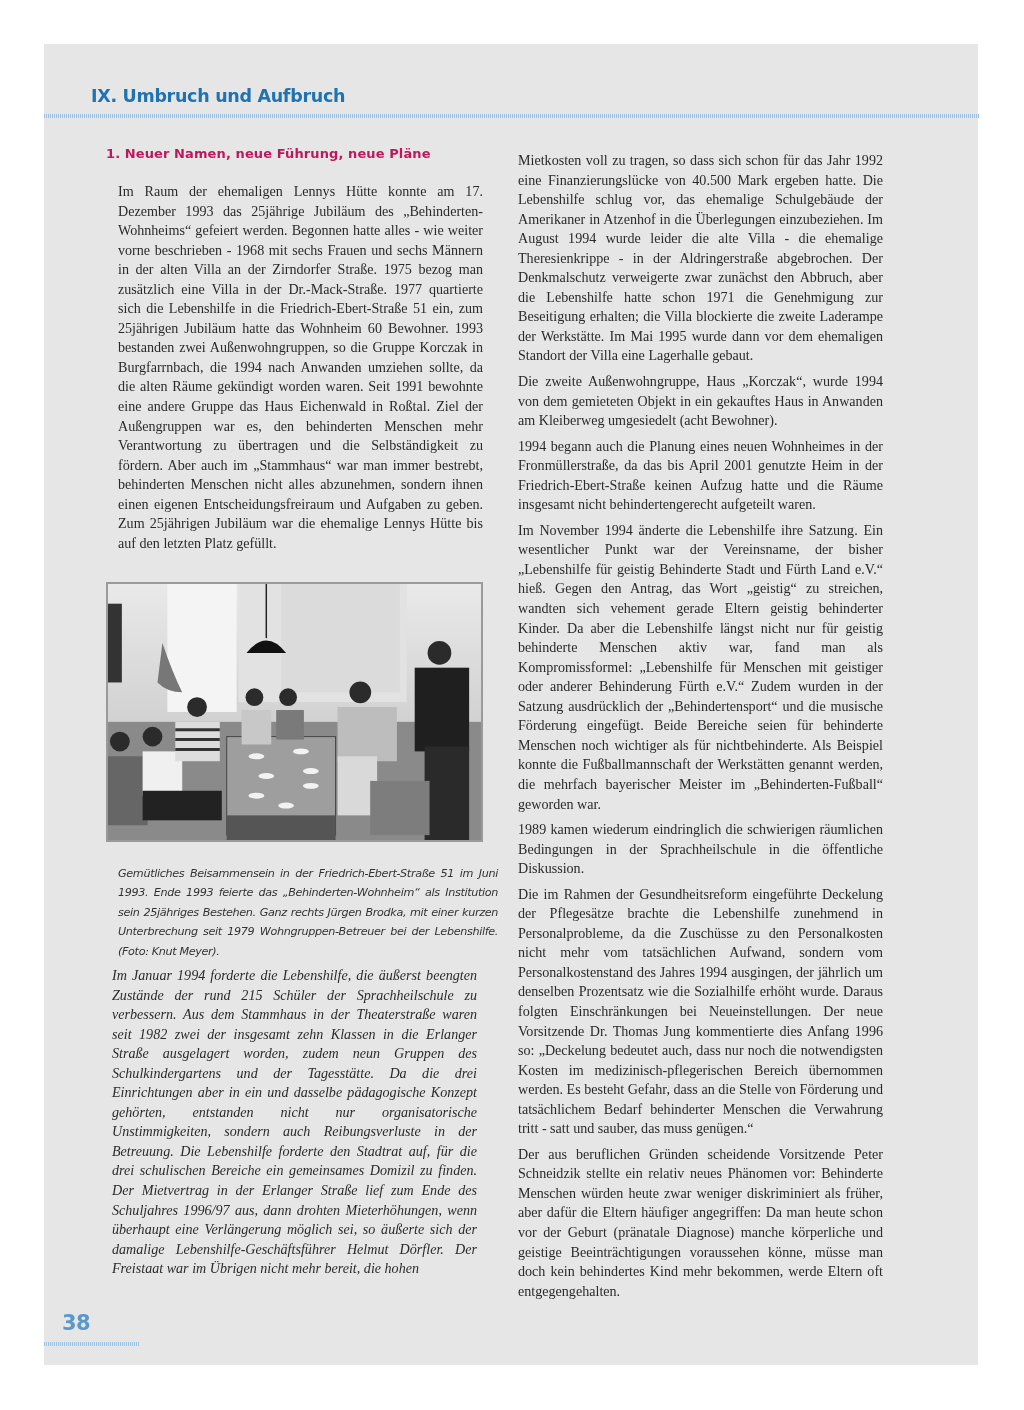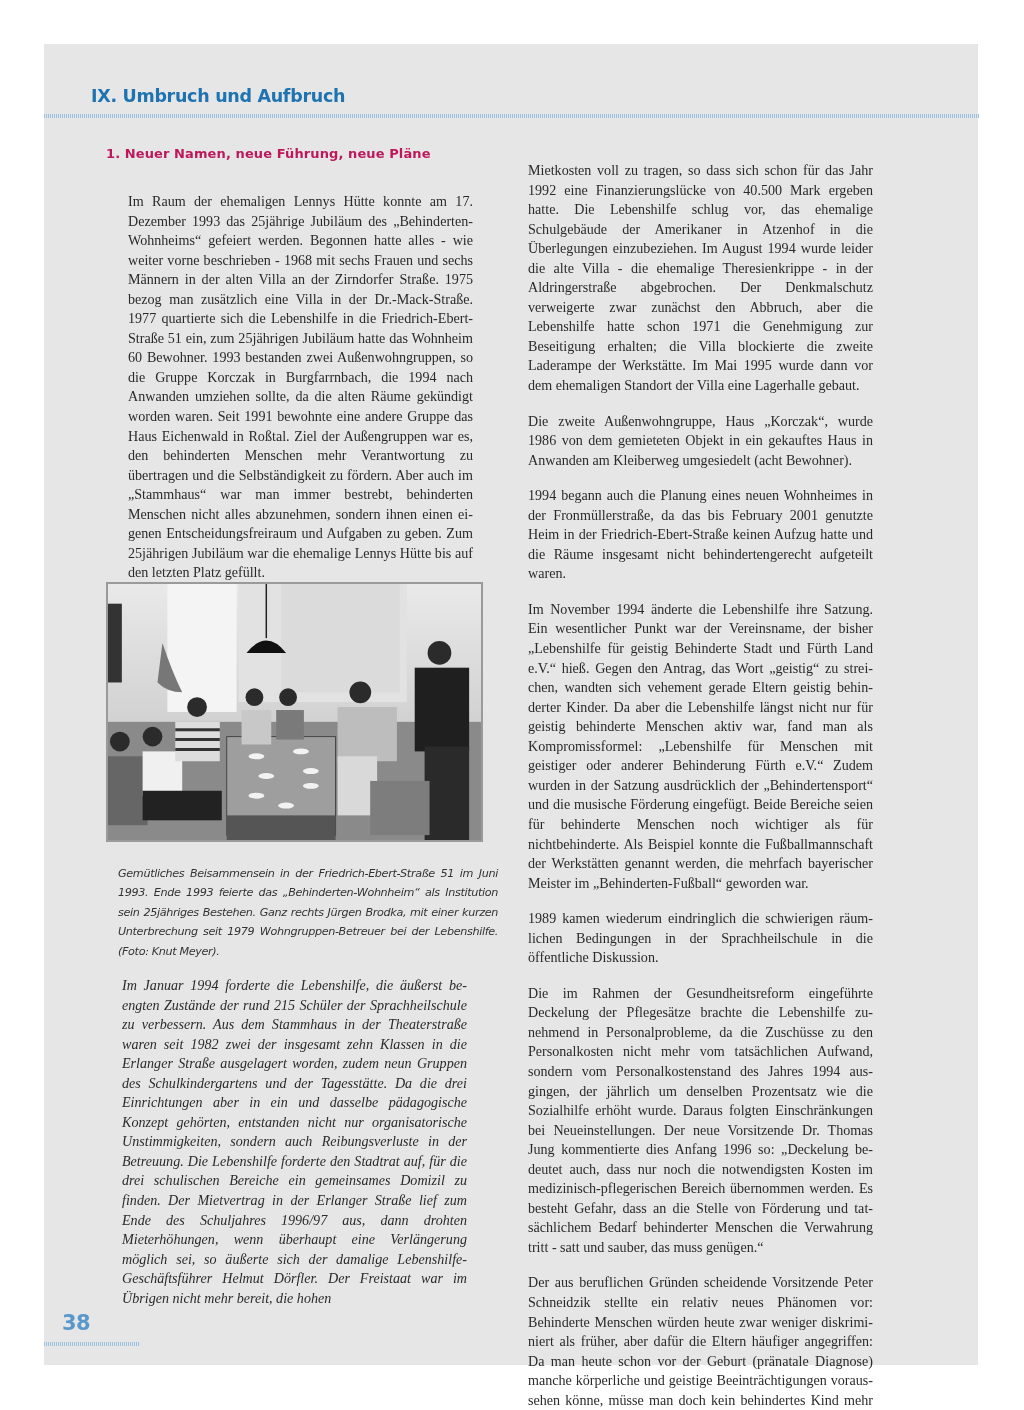--- a/index.html
+++ b/index.html
@@ -26,21 +26,21 @@
   .section-title {
     position: absolute; left: 106px; top: 146px; margin: 0;
     font-family: "DejaVu Sans", "Liberation Sans", sans-serif;
     font-weight: bold; font-size: 13px; color: #be185d; letter-spacing: 0.1px;
   }
   .col {
     position: absolute; width: 377px;
     font-size: 14.1px; line-height: 19.55px; color: #2a2a2a;
     text-align: justify; hyphens: manual;
   }
-  .col p { margin: 16px; }
+  .col p { margin: 6px; }
   .col.left-top { left: 112px; top: 176px; }
   .col.left-bottom { left: 106px; top: 960px; font-style: italic; }
   .col.right { left: 512px; top: 145px; }
   .photo {
     position: absolute; left: 106px; top: 582px; width: 377px; height: 260px;
     border: 2px solid #9a9a9a; box-sizing: border-box; overflow: hidden;
     background: #cfcfcf;
   }
   .photo svg { display: block; width: 100%; height: 100%; }
   .caption {
@@ -126,22 +126,22 @@
 </div>
 
 <p class="caption">Gemütliches Beisammensein in der Friedrich-Ebert-Straße 51 im Juni 1993. Ende 1993 feierte das „Behinderten-Wohnheim“ als Institution sein 25jähriges Bestehen. Ganz rechts Jürgen Brodka, mit einer kurzen Unterbrechung seit 1979 Wohngruppen-Betreu­er bei der Lebenshilfe. (Foto: Knut Meyer).</p>
 
 <div class="col left-bottom">
   <p>Im Januar 1994 forderte die Lebenshilfe, die äußerst be­engten Zustände der rund 215 Schüler der Sprachheilschule zu verbessern. Aus dem Stammhaus in der Theaterstraße waren seit 1982 zwei der insgesamt zehn Klassen in die Erlanger Straße ausgelagert worden, zudem neun Gruppen des Schulkindergartens und der Tagesstätte. Da die drei Einrichtungen aber in ein und dasselbe pädagogische Konzept gehörten, entstanden nicht nur organisatorische Unstimmigkeiten, sondern auch Reibungsverluste in der Betreuung. Die Lebenshilfe forderte den Stadtrat auf, für die drei schulischen Bereiche ein gemeinsames Domizil zu finden. Der Mietvertrag in der Erlanger Straße lief zum Ende des Schuljahres 1996/97 aus, dann drohten Mieterhöhungen, wenn überhaupt eine Verlängerung möglich sei, so äußerte sich der damalige Lebenshilfe-Geschäftsführer Helmut Dörfler. Der Freistaat war im Übrigen nicht mehr bereit, die hohen</p>
 </div>
 
 <div class="col right">
   <p>Mietkosten voll zu tragen, so dass sich schon für das Jahr 1992 eine Finanzierungslücke von 40.500 Mark ergeben hatte. Die Lebenshilfe schlug vor, das ehemalige Schulgebäude der Amerikaner in Atzenhof in die Überlegungen einzubeziehen. Im August 1994 wurde leider die alte Villa - die ehemalige Theresienkrippe - in der Aldringerstraße abgebrochen. Der Denkmalschutz verweigerte zwar zunächst den Abbruch, aber die Lebenshilfe hatte schon 1971 die Genehmigung zur Beseitigung erhalten; die Villa blockierte die zweite Laderampe der Werkstätte. Im Mai 1995 wurde dann vor dem ehemaligen Standort der Villa eine Lagerhalle gebaut.</p>
-  <p>Die zweite Außenwohngruppe, Haus „Korczak“, wurde 1986 von dem gemieteten Objekt in ein gekauftes Haus in Anwanden am Kleiberweg umgesiedelt (acht Bewohner).</p>
-  <p>1994 begann auch die Planung eines neuen Wohnheimes in der Fronmüllerstraße, da das bis February 2001 genutzte Heim in der Friedrich-Ebert-Straße keinen Aufzug hatte und die Räume insgesamt nicht behindertengerecht aufgeteilt waren.</p>
+  <p>Die zweite Außenwohngruppe, Haus „Korczak“, wurde 1994 von dem gemieteten Objekt in ein gekauftes Haus in Anwanden am Kleiberweg umgesiedelt (acht Bewohner).</p>
+  <p>1994 begann auch die Planung eines neuen Wohnheimes in der Fronmüllerstraße, da das bis April 2001 genutzte Heim in der Friedrich-Ebert-Straße keinen Aufzug hatte und die Räume insgesamt nicht behindertengerecht aufgeteilt waren.</p>
   <p>Im November 1994 änderte die Lebenshilfe ihre Satzung. Ein wesentlicher Punkt war der Vereinsname, der bisher „Lebenshilfe für geistig Behinderte Stadt und Fürth Land e.V.“ hieß. Gegen den Antrag, das Wort „geistig“ zu strei­chen, wandten sich vehement gerade Eltern geistig behin­derter Kinder. Da aber die Lebenshilfe längst nicht nur für geistig behinderte Menschen aktiv war, fand man als Kompromissformel: „Lebenshilfe für Menschen mit geistiger oder anderer Behinderung Fürth e.V.“ Zudem wurden in der Satzung ausdrücklich der „Behindertensport“ und die musische Förderung eingefügt. Beide Bereiche seien für be­hinderte Menschen noch wichtiger als für nichtbehinderte. Als Beispiel konnte die Fußballmannschaft der Werkstätten genannt werden, die mehrfach bayerischer Meister im „Behinderten-Fußball“ geworden war.</p>
   <p>1989 kamen wiederum eindringlich die schwierigen räum­lichen Bedingungen in der Sprachheilschule in die öffentliche Diskussion.</p>
   <p>Die im Rahmen der Gesundheitsreform eingeführte Deckelung der Pflegesätze brachte die Lebenshilfe zu­nehmend in Personalprobleme, da die Zuschüsse zu den Personalkosten nicht mehr vom tatsächlichen Aufwand, sondern vom Personalkostenstand des Jahres 1994 aus­gingen, der jährlich um denselben Prozentsatz wie die Sozialhilfe erhöht wurde. Daraus folgten Einschränkungen bei Neueinstellungen. Der neue Vorsitzende Dr. Thomas Jung kommentierte dies Anfang 1996 so: „Deckelung be­deutet auch, dass nur noch die notwendigsten Kosten im medizinisch-pflegerischen Bereich übernommen werden. Es besteht Gefahr, dass an die Stelle von Förderung und tat­sächlichem Bedarf behinderter Menschen die Verwahrung tritt - satt und sauber, das muss genügen.“</p>
   <p>Der aus beruflichen Gründen scheidende Vorsitzende Peter Schneidzik stellte ein relativ neues Phänomen vor: Behinderte Menschen würden heute zwar weniger diskrimi­niert als früher, aber dafür die Eltern häufiger angegriffen: Da man heute schon vor der Geburt (pränatale Diagnose) manche körperliche und geistige Beeinträchtigungen voraus­sehen könne, müsse man doch kein behindertes Kind mehr bekommen, werde Eltern oft entgegengehalten.</p>
 </div>
 
 <div class="page-number">38</div>
 <div class="rule foot"></div>
 
 </body></html>

